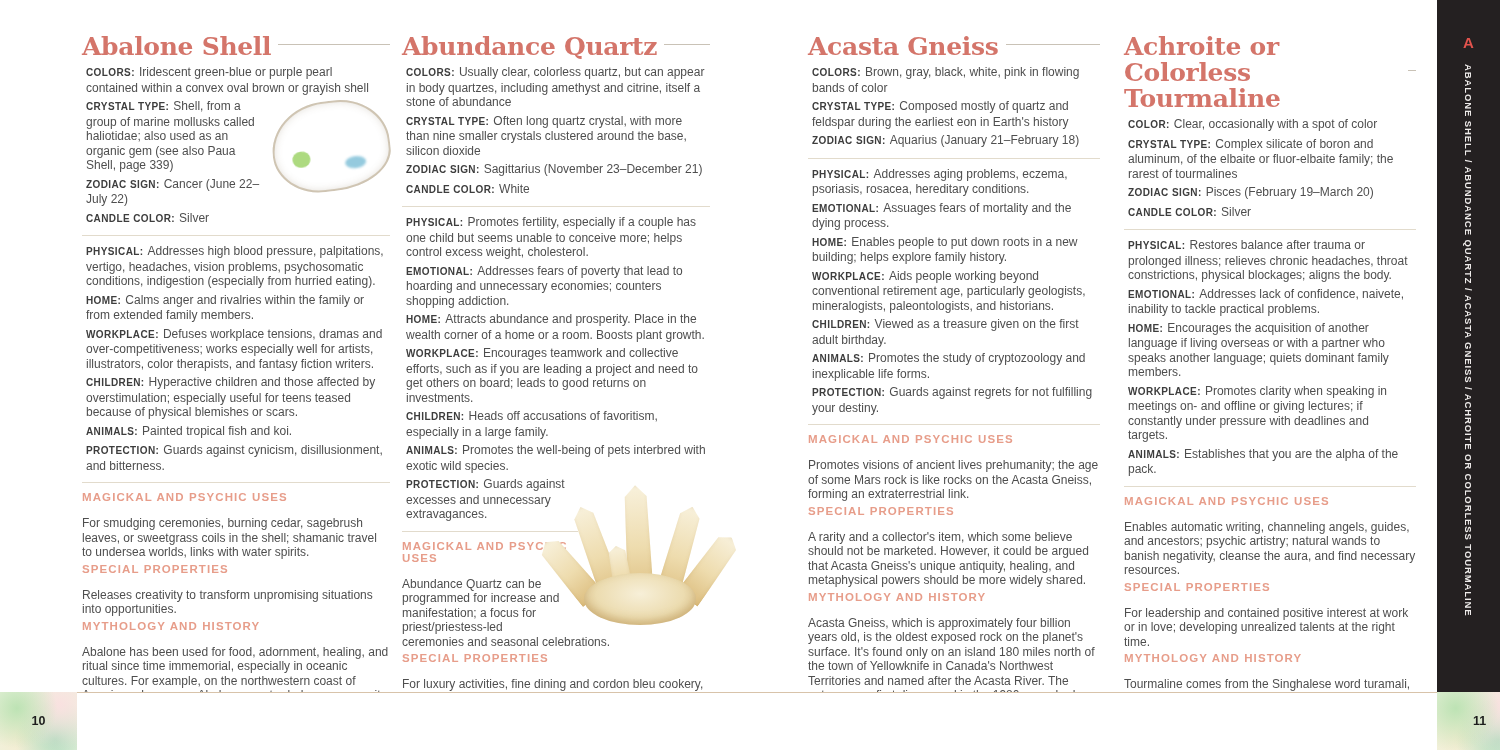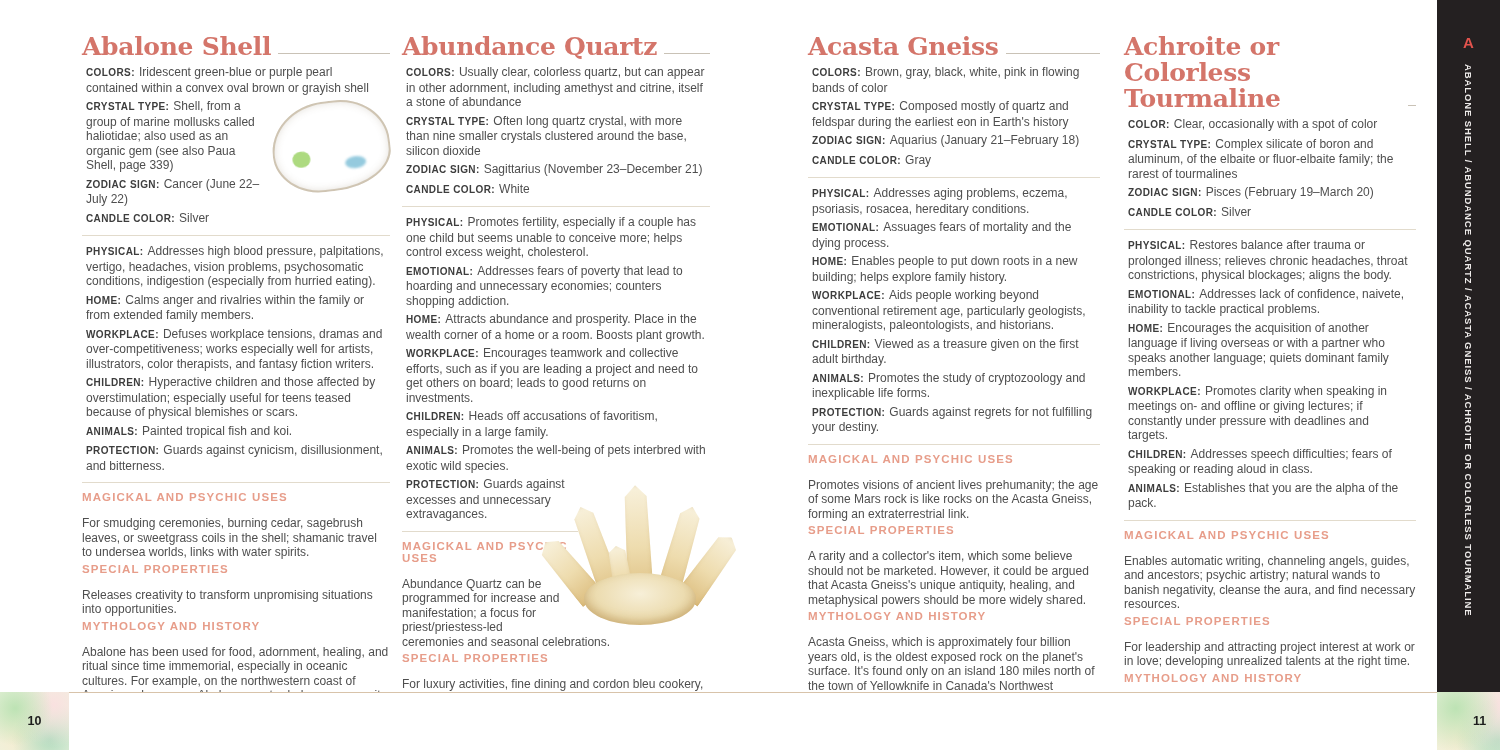--- a/index.html
+++ b/index.html
@@ -1,21 +1,21 @@
 <!DOCTYPE html>
 <html><head>
 <meta charset="utf-8">
 <style>
   html,body{margin:0;padding:0;}
   body{
     width:1500px;height:750px;position:relative;overflow:hidden;
     background:#ffffff;font-family:"Liberation Sans",sans-serif;
   }
   .col{position:absolute;top:34px;}
-  .title-row{display:flex;align-items:flex-end;margin-bottom:5px;}
+  .title-row{display:flex;align-items:center;margin-bottom:5px;}
   .title-row h2{
     margin:0;font-family:"DejaVu Serif",serif;font-weight:bold;
     font-size:25px;line-height:1.04;color:#d4756a;letter-spacing:-0.3px;
   }
   .title-rule{flex:1;border-bottom:1px solid #c9c2b6;margin:0 0 6px 7px;min-width:8px;}
   .attrs p,.props p{margin:4px;font-size:12px;line-height:14.5px;color:#4e4e4e;}
   .lbl{
     font-weight:bold;color:#3d3d3d;font-size:10px;letter-spacing:0.4px;
     margin-right:4px;text-transform:uppercase;
   }
@@ -77,21 +77,21 @@
   .corner{
     position:absolute;top:692px;width:85px;height:58px;
     display:flex;align-items:center;justify-content:center;
     background:
       radial-gradient(circle at 22% 28%,rgba(186,226,178,.95),rgba(186,226,178,0) 55%),
       radial-gradient(circle at 78% 22%,rgba(250,224,224,.95),rgba(250,224,224,0) 60%),
       radial-gradient(circle at 72% 82%,rgba(168,216,186,.85),rgba(168,216,186,0) 55%),
       radial-gradient(circle at 28% 78%,rgba(246,236,208,.95),rgba(246,236,208,0) 60%),
       #eef3df;
   }
-  .corner.left{left:0;width:69px;}
+  .corner.left{left:0;width:77px;}
   .corner.right{left:1437px;}
   .pagenum{font-size:12.5px;font-weight:bold;color:#1d1d1d;}
 </style>
 </head>
 <body>
 
 <div class="col" style="left:82px;width:308px;">
   <div class="title-row">
     <h2>Abalone Shell</h2>
     <div class="title-rule"></div>
@@ -125,21 +125,21 @@
     <p>Abalone has been used for food, adornment, healing, and ritual since time immemorial, especially in oceanic cultures. For example, on the northwestern coast of America, where once Abalone was traded as currency, it is associated with rites of passage for girls and women; the Sunrise Ceremony marks a girl's passage into womanhood among the Navajo and Apache nations, honoring White Painted Woman who survived the Great Flood in an Abalone shell.</p>
   </div>
 </div>
 
 <div class="col" style="left:402px;width:308px;">
   <div class="title-row">
     <h2>Abundance Quartz</h2>
     <div class="title-rule"></div>
   </div>
   <div class="attrs">
-    <p><span class="lbl">COLORS:</span><span>Usually clear, colorless quartz, but can appear in other adornment, including amethyst and citrine, itself a stone of abundance</span></p>
+    <p><span class="lbl">COLORS:</span><span>Usually clear, colorless quartz, but can appear in body quartzes, including amethyst and citrine, itself a stone of abundance</span></p>
     <p><span class="lbl">CRYSTAL TYPE:</span><span>Often long quartz crystal, with more than nine smaller crystals clustered around the base, silicon dioxide</span></p>
     <p><span class="lbl">ZODIAC SIGN:</span><span>Sagittarius (November 23–December 21)</span></p>
     <p><span class="lbl">CANDLE COLOR:</span><span>White</span></p>
   </div>
   <div class="divider"></div>
   <div class="props">
     <p><span class="lbl">PHYSICAL:</span><span>Promotes fertility, especially if a couple has one child but seems unable to conceive more; helps control excess weight, cholesterol.</span></p>
     <p><span class="lbl">EMOTIONAL:</span><span>Addresses fears of poverty that lead to hoarding and unnecessary economies; counters shopping addiction.</span></p>
     <p><span class="lbl">HOME:</span><span>Attracts abundance and prosperity. Place in the wealth corner of a home or a room. Boosts plant growth.</span></p>
     <p><span class="lbl">WORKPLACE:</span><span>Encourages teamwork and collective efforts, such as if you are leading a project and need to get others on board; leads to good returns on investments.</span></p>
@@ -171,21 +171,20 @@
 
 <div class="col" style="left:808px;width:292px;">
   <div class="title-row">
     <h2>Acasta Gneiss</h2>
     <div class="title-rule"></div>
   </div>
   <div class="attrs">
     <p><span class="lbl">COLORS:</span><span>Brown, gray, black, white, pink in flowing bands of color</span></p>
     <p><span class="lbl">CRYSTAL TYPE:</span><span>Composed mostly of quartz and feldspar during the earliest eon in Earth's history</span></p>
     <p><span class="lbl">ZODIAC SIGN:</span><span>Aquarius (January 21–February 18)</span></p>
-    <p><span class="lbl">CANDLE COLOR:</span><span>Gray</span></p>
   </div>
   <div class="divider"></div>
   <div class="props">
     <p><span class="lbl">PHYSICAL:</span><span>Addresses aging problems, eczema, psoriasis, rosacea, hereditary conditions.</span></p>
     <p><span class="lbl">EMOTIONAL:</span><span>Assuages fears of mortality and the dying process.</span></p>
     <p><span class="lbl">HOME:</span><span>Enables people to put down roots in a new building; helps explore family history.</span></p>
     <p><span class="lbl">WORKPLACE:</span><span>Aids people working beyond conventional retirement age, particularly geologists, mineralogists, paleontologists, and historians.</span></p>
     <p><span class="lbl">CHILDREN:</span><span>Viewed as a treasure given on the first adult birthday.</span></p>
     <p><span class="lbl">ANIMALS:</span><span>Promotes the study of cryptozoology and inexplicable life forms.</span></p>
     <p><span class="lbl">PROTECTION:</span><span>Guards against regrets for not fulfilling your destiny.</span></p>
@@ -211,29 +210,28 @@
     <p><span class="lbl">CRYSTAL TYPE:</span><span>Complex silicate of boron and aluminum, of the elbaite or fluor-elbaite family; the rarest of tourmalines</span></p>
     <p><span class="lbl">ZODIAC SIGN:</span><span>Pisces (February 19–March 20)</span></p>
     <p><span class="lbl">CANDLE COLOR:</span><span>Silver</span></p>
   </div>
   <div class="divider"></div>
   <div class="props">
     <p><span class="lbl">PHYSICAL:</span><span>Restores balance after trauma or prolonged illness; relieves chronic headaches, throat constrictions, physical blockages; aligns the body.</span></p>
     <p><span class="lbl">EMOTIONAL:</span><span>Addresses lack of confidence, naivete, inability to tackle practical problems.</span></p>
     <p><span class="lbl">HOME:</span><span>Encourages the acquisition of another language if living overseas or with a partner who speaks another language; quiets dominant family members.</span></p>
     <p><span class="lbl">WORKPLACE:</span><span>Promotes clarity when speaking in meetings on- and offline or giving lectures; if constantly under pressure with deadlines and targets.</span></p>
-    <p><span class="lbl">CHILDREN:</span><span>Addresses speech difficulties; fears of speaking or reading aloud in class.</span></p>
     <p><span class="lbl">ANIMALS:</span><span>Establishes that you are the alpha of the pack.</span></p>
   </div>
   <div class="divider"></div>
   <div class="sections">
     <h3>MAGICKAL AND PSYCHIC USES</h3>
     <p>Enables automatic writing, channeling angels, guides, and ancestors; psychic artistry; natural wands to banish negativity, cleanse the aura, and find necessary resources.</p>
     <h3>SPECIAL PROPERTIES</h3>
-    <p>For leadership and attracting project interest at work or in love; developing unrealized talents at the right time.</p>
+    <p>For leadership and contained positive interest at work or in love; developing unrealized talents at the right time.</p>
     <h3>MYTHOLOGY AND HISTORY</h3>
     <p>Tourmaline comes from the Singhalese word turamali, meaning “colored or mixed stone,” because of its variety of colors. Colorless Tourmaline represents the synthesis of all the colors; different legends tell how tourmaline fell from the rainbow to Earth. Achroite amplifies the effects of other crystals, especially tourmalines, increasing the luck-bringing properties of your zodiac stone. This powerful stone should be worn only for short periods.</p>
   </div>
 </div>
 
 <div class="side-tab">
   <div class="side-letter">A</div>
   <div class="side-index">ABALONE SHELL / ABUNDANCE QUARTZ / ACASTA GNEISS / ACHROITE OR COLORLESS TOURMALINE</div>
 </div>
 

